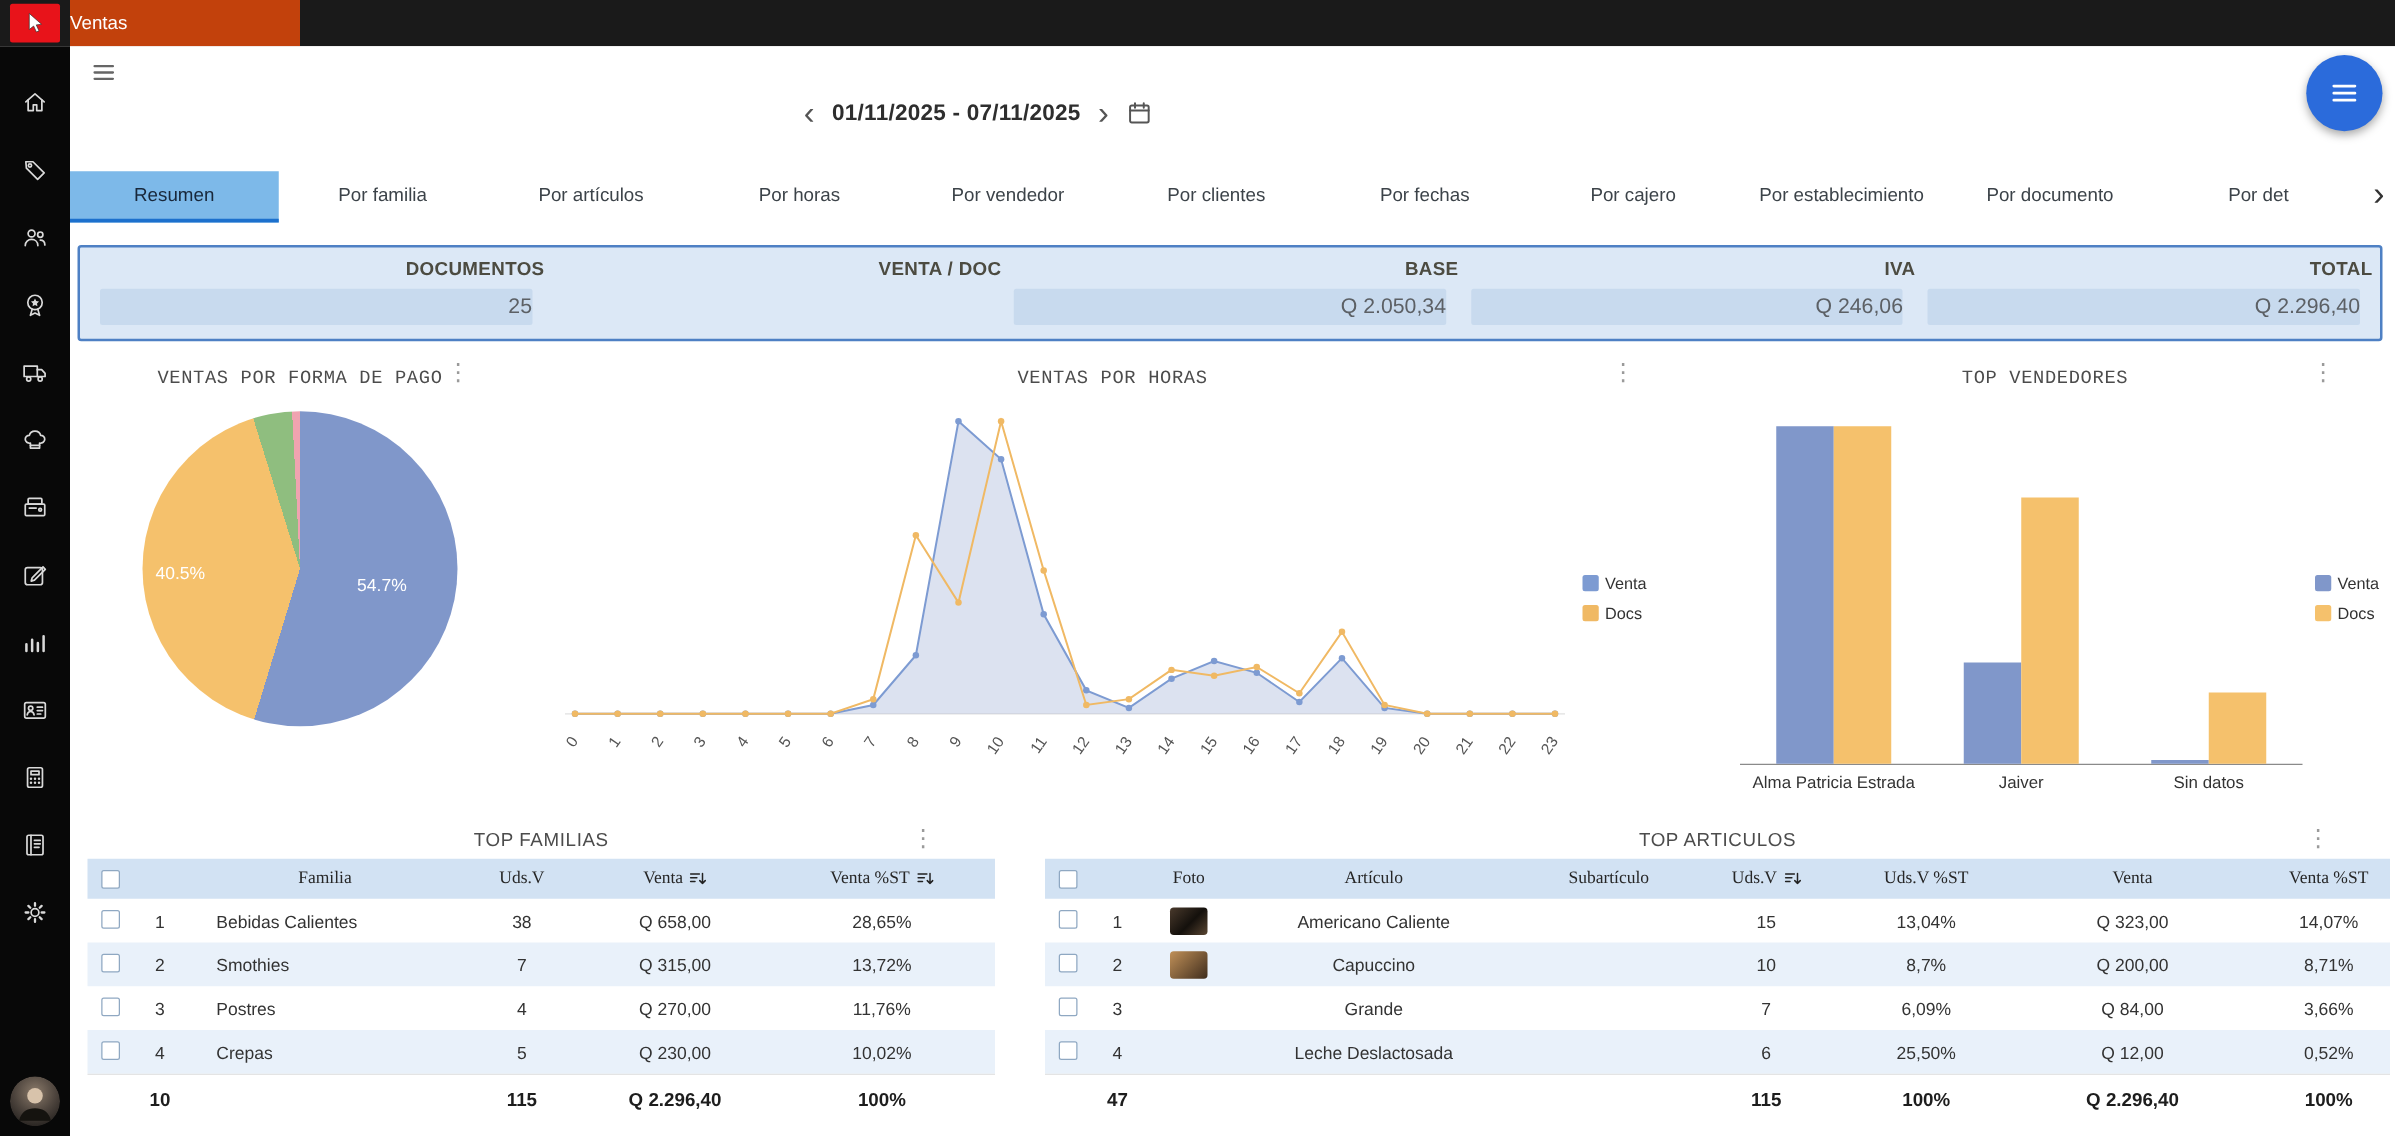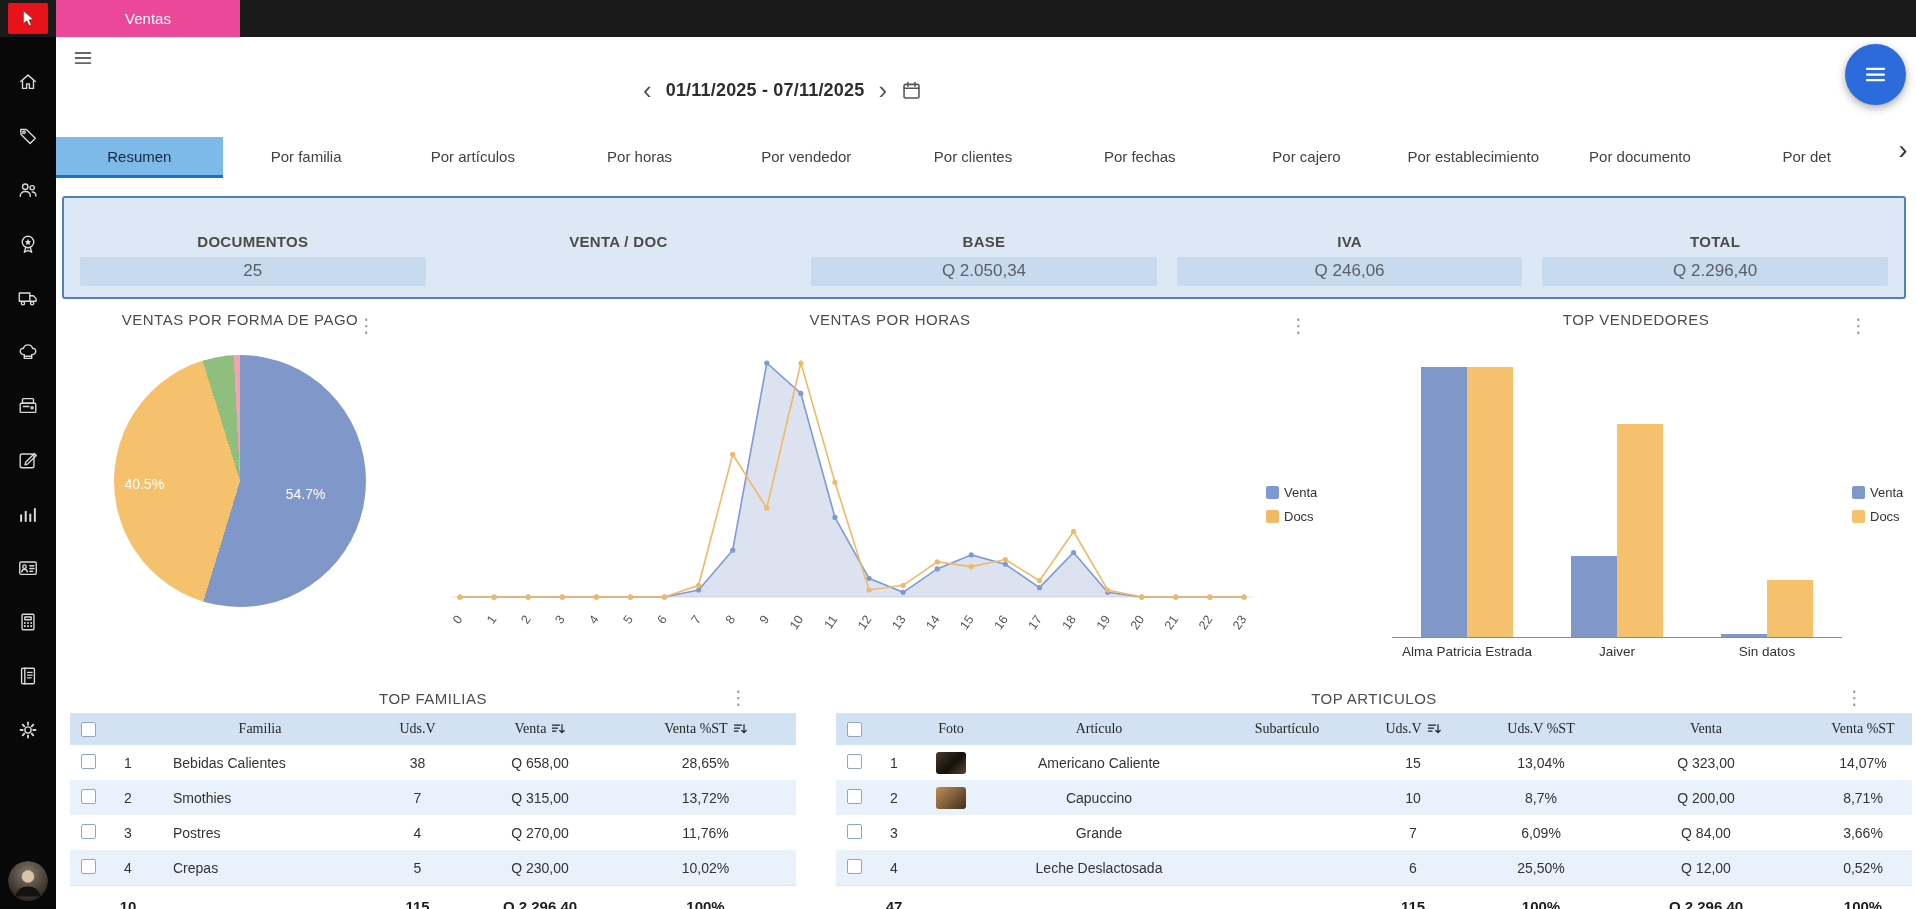--- a/index.html
+++ b/index.html
@@ -4,21 +4,21 @@
 <style>
   html,body{margin:0;padding:0;}
   body{width:1916px;height:909px;overflow:hidden;background:#fff;
        font-family:"Liberation Sans","DejaVu Sans",sans-serif;color:#333;}
   .app{width:1916px;height:909px;display:flex;flex-direction:column;}
 
   
   .topbar{height:37px;background:#1a1a1a;display:flex;align-items:stretch;flex:0 0 37px;}
   .logo-btn{width:56px;display:flex;align-items:center;justify-content:center;cursor:pointer;}
   .logo-red{width:40px;height:31px;background:#e8131a;border-radius:2px;display:flex;align-items:center;justify-content:center;}
-  .win-tab{width:184px;background:#ec4899;color:#fff;font-size:15px;display:flex;align-items:center;justify-content:center;cursor:pointer;}
+  .win-tab{width:184px;background:#c2410c;color:#fff;font-size:15px;display:flex;align-items:center;cursor:pointer;}
 
   
   .body-row{flex:1;display:flex;min-height:0;}
   .sidebar{width:56px;background:#080808;display:flex;flex-direction:column;align-items:center;padding-top:18px;flex:0 0 56px;}
   .side-item{height:54px;width:56px;display:flex;align-items:center;justify-content:center;cursor:pointer;}
   .avatar{margin-top:auto;margin-bottom:8px;width:40px;height:40px;border-radius:50%;overflow:hidden;cursor:pointer;}
   .content{flex:1;background:#fff;position:relative;min-width:0;}
 
   
   .content-header{position:relative;height:100px;}
@@ -28,39 +28,39 @@
   .date-text{font-size:18px;font-weight:600;color:#2e2e2e;letter-spacing:.2px;cursor:pointer;}
   .cal{cursor:pointer;display:flex;align-items:center;}
   .estab{position:absolute;right:89px;top:24px;width:278px;}
   .estab-label{font-size:14px;color:#333;}
   .search-box{margin-top:6px;height:33px;border:1px solid #c9c9c9;border-radius:2px;background:#fff;display:flex;align-items:center;padding:0 9px;gap:9px;}
   .search-box input{flex:1;border:none;outline:none;font-size:14px;min-width:0;font-family:inherit;}
   .fab{position:absolute;right:10px;top:7px;width:61px;height:61px;border-radius:50%;background:#2b6bdb;
        display:flex;align-items:center;justify-content:center;cursor:pointer;box-shadow:0 3px 8px rgba(0,0,0,.35);}
 
   
-  .tabs-row{display:flex;align-items:flex-start;height:41px;}
+  .tabs-row{display:flex;align-items:center;height:41px;}
   .tabs{flex:1;display:flex;height:100%;}
   .tab{flex:1;display:flex;align-items:center;justify-content:center;font-size:15px;color:#3c4349;cursor:pointer;border-bottom:3px solid transparent;}
   .tab.active{background:#7db9e9;border-bottom:3px solid #1c70cd;color:#18273a;font-weight:500;}
   .tabs-more{width:26px;font-size:27px;color:#333;cursor:pointer;text-align:center;line-height:1;padding-bottom:4px;}
 
   
   .kpis{margin:18px 10px 0 6px;border:2px solid #4e80c4;background:#dce8f6;border-radius:3px;padding:9px 6px 11px;display:flex;}
-  .kpi{flex:1;text-align:center;margin-top:26px;}
+  .kpi{flex:1;text-align:right;}
   .kpi-label{font-size:15px;font-weight:600;color:#4c4b41;letter-spacing:.3px;margin-bottom:7px;}
   .kpi-value{background:#c8daee;margin:0 10px;padding:4px 0 5px;font-size:17px;font-weight:500;color:#5c6065;border-radius:2px;}
 
   
   .charts{display:flex;margin-top:12px;height:366px;}
   .panel{position:relative;}
   .pie-panel{width:368px;flex:0 0 368px;}
   .line-panel{width:932px;flex:0 0 932px;}
   .bar-panel{flex:1;min-width:0;}
-  .panel-head{height:34px;display:flex;justify-content:center;position:relative;}
+  .panel-head{height:34px;display:flex;align-items:center;justify-content:center;position:relative;font-family:Liberation Mono, monospace;}
   .panel-title{font-size:15px;color:#4c4c4c;letter-spacing:.5px;}
   .kebab{position:absolute;right:48px;top:5px;color:#9a9a9a;font-size:19px;cursor:pointer;line-height:1;}
 
   .pie-wrap{position:relative;width:252px;height:252px;margin:10px auto 0;}
   .pie{width:252px;height:252px;border-radius:50%;cursor:pointer;}
   .pie-label{position:absolute;color:#fff;font-size:14px;transform:translate(-50%,-50%);}
   .pl-blue{left:76%;top:55%;}
   .pl-orange{left:12%;top:51%;}
   .pie-legend{margin-top:14px;display:flex;flex-wrap:wrap;justify-content:center;column-gap:15px;row-gap:6px;padding:0 16px;font-size:13px;color:#333;}
   .li{display:flex;align-items:center;gap:5px;cursor:pointer;}

